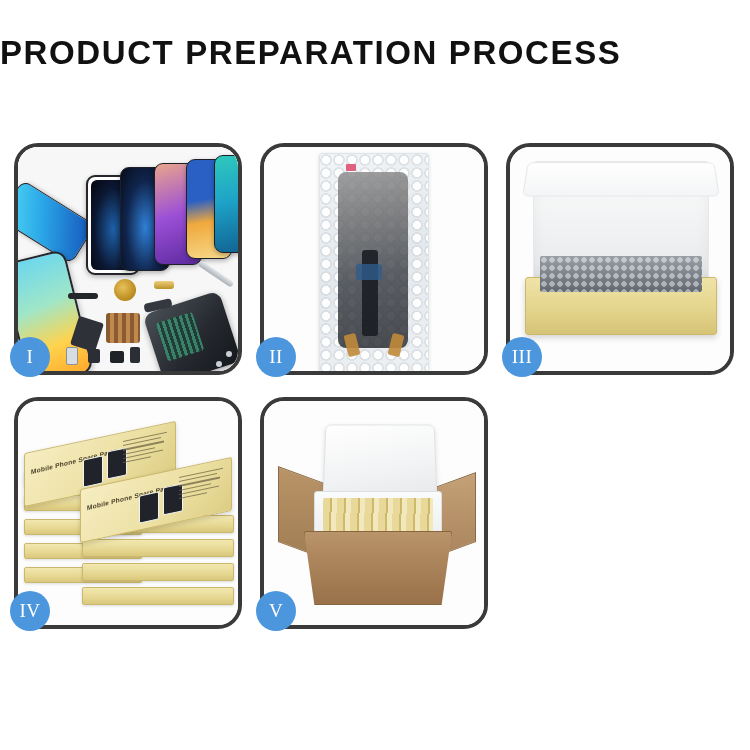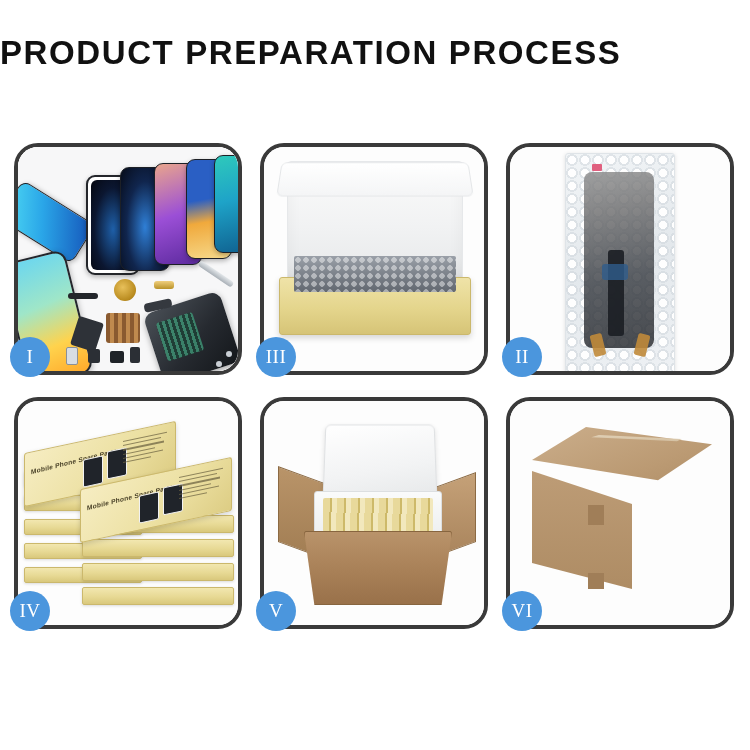--- a/index.html
+++ b/index.html
@@ -346,43 +346,43 @@
         <div class="pt pt-screw1"></div>
         <div class="pt pt-screw2"></div>
         <div class="pt-tweezer"></div>
       </div>
     </div>
     <div class="badge">I</div>
   </div>
 
   <div class="panel">
     <div class="panel-inner">
-      <div class="p3-wrap">
-        <div class="p3-lid"></div>
-        <div class="p3-lidflap"></div>
-        <div class="p3-tray">
-          <div class="p3-fill"></div>
-        </div>
-      </div>
-    </div>
-    <div class="badge">III</div>
-  </div>
-
-  <div class="panel">
-    <div class="panel-inner">
       <div class="p2-bag">
         <div class="p2-screen"></div>
         <div class="p2-flex"></div>
         <div class="p2-conn"></div>
         <div class="p2-pink"></div>
         <div class="p2-gold1"></div>
         <div class="p2-gold2"></div>
       </div>
     </div>
     <div class="badge">II</div>
+  </div>
+
+  <div class="panel">
+    <div class="panel-inner">
+      <div class="p3-wrap">
+        <div class="p3-lid"></div>
+        <div class="p3-lidflap"></div>
+        <div class="p3-tray">
+          <div class="p3-fill"></div>
+        </div>
+      </div>
+    </div>
+    <div class="badge">III</div>
   </div>
 
   <div class="panel">
     <div class="panel-inner">
       <div class="p4">
         <div class="bx" style="left:0px; top:48px; width:116px; height:14px;"></div>
         <div class="bx" style="left:0px; top:72px; width:116px; height:14px;"></div>
         <div class="bx" style="left:0px; top:96px; width:116px; height:14px;"></div>
         <div class="bx" style="left:0px; top:120px; width:116px; height:14px;"></div>
         <div class="bx" style="left:0px; top:144px; width:116px; height:14px;"></div>
@@ -432,27 +432,14 @@
         <div class="p5-foamlid"></div>
         <div class="p5-foambox">
           <div class="p5-inner"></div>
         </div>
         <div class="p5-front"></div>
       </div>
     </div>
     <div class="badge">V</div>
   </div>
 
-  <div class="panel">
-    <div class="panel-inner">
-      <div class="p6">
-        <div class="p6-top"></div>
-        <div class="p6-tape"></div>
-        <div class="p6-left"></div>
-        <div class="p6-right"></div>
-        <div class="p6-notch1"></div>
-        <div class="p6-notch2"></div>
-      </div>
-    </div>
-    <div class="badge">VI</div>
-  </div>
 
 </div>
 
 </body></html>

